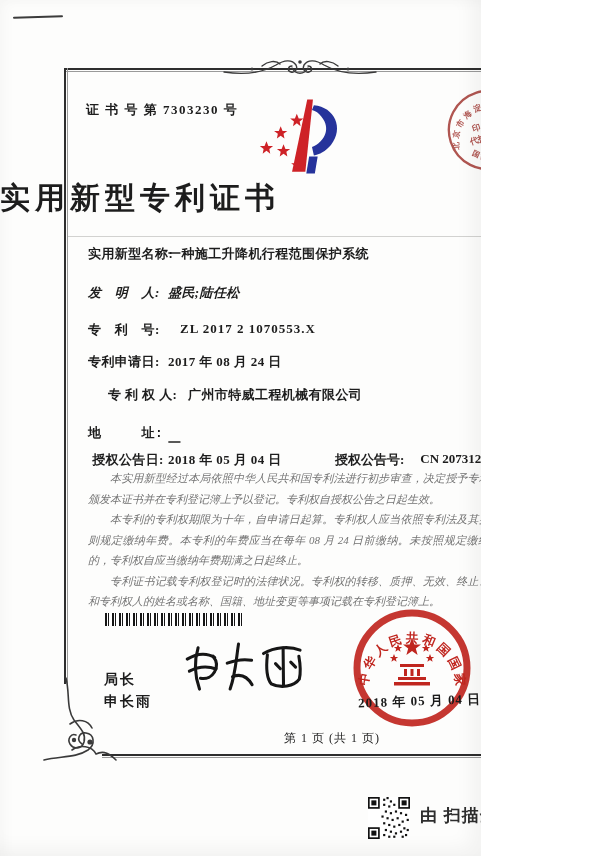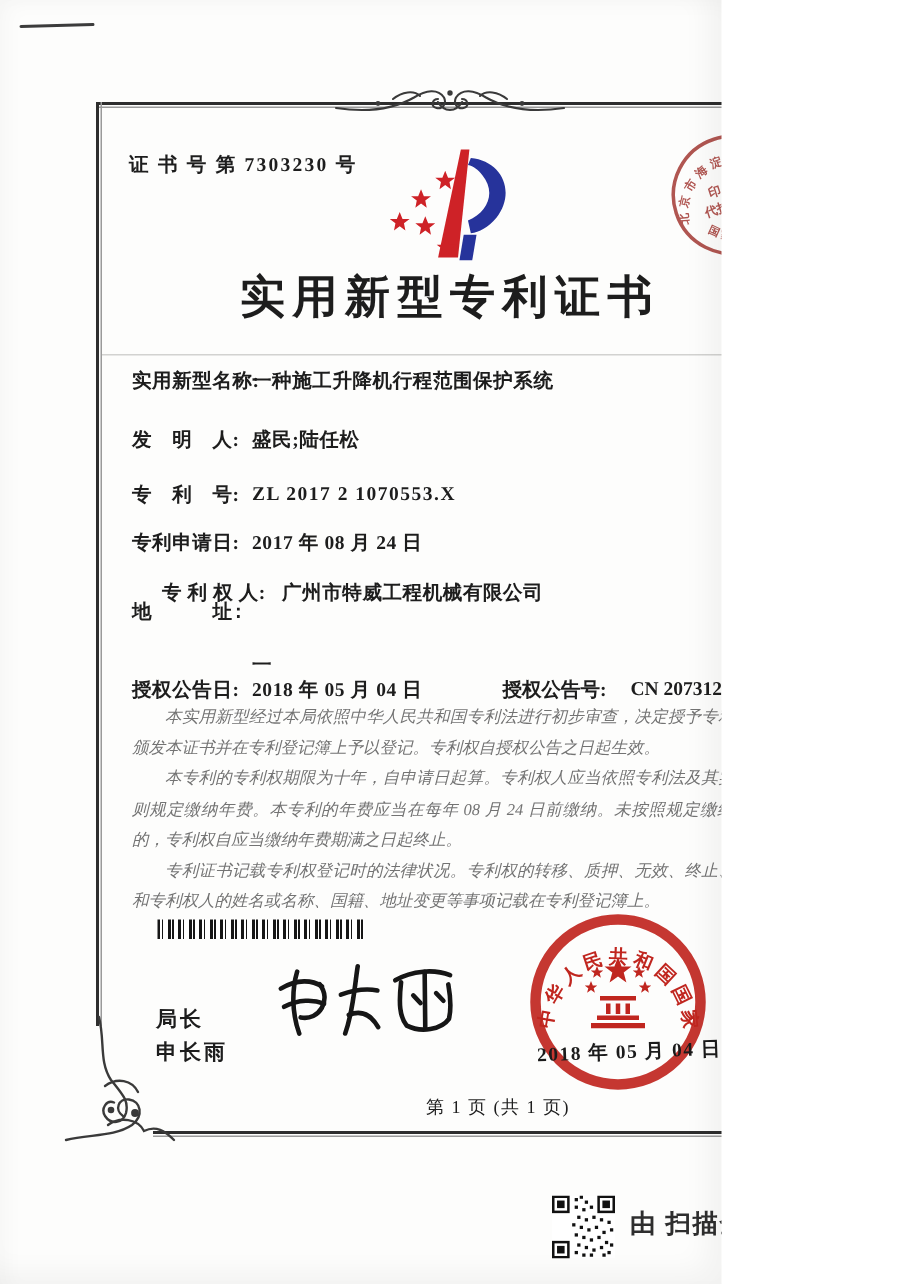--- a/index.html
+++ b/index.html
@@ -22,21 +22,21 @@
            border-top:2px solid #2e2e2e;border-bottom:1px solid #9a9a9a;}
   .frame-left{left:64px;top:68px;height:616px;}
   .frame-right{left:533px;top:68px;height:616px;}
   .frame-top{left:64px;top:68px;width:473px;}
   .frame-bottom{left:102px;top:754px;width:398px;}
   .orn{position:absolute;}
   .cert-no{position:absolute;left:86px;top:101px;font-size:13px;letter-spacing:1.5px;
            font-weight:600;white-space:nowrap;}
   .logo{position:absolute;left:255px;top:92px;}
   .tax-stamp{position:absolute;left:445px;top:87px;transform:rotate(-18deg);opacity:.9;}
-  .title{position:absolute;left:0;top:178px;width:600px;margin:0;text-align:center;
+  .title{position:absolute;left:0;top:178px;width:600px;margin:0;
          font-size:30px;font-weight:700;letter-spacing:5px;}
   .title-rule{position:absolute;left:68px;top:236px;width:465px;height:1px;background:#d2d2d0;}
   .field-row{position:absolute;left:88px;display:flex;font-size:13px;font-weight:600;
              white-space:nowrap;letter-spacing:.4px;}
   .field-row .lbl{display:inline-block;width:80px;flex:0 0 80px;}
   .pair2{position:absolute;left:335px;display:flex;font-size:13px;font-weight:600;white-space:nowrap;}
   .pair2 .lbl{display:inline-block;margin-right:16px;}
   .addr-line2{position:absolute;left:168px;top:434px;font-size:13px;font-weight:600;}
   .legal{position:absolute;left:88px;top:468px;width:424px;font-size:11px;line-height:20.5px;
          font-style:italic;color:#737373;}
@@ -134,41 +134,41 @@
     <text x="44" y="53" text-anchor="middle" font-size="8.5" font-weight="bold" fill="#a8443f">代扣专用章</text>
   </svg>
 
   <h1 class="title">实用新型专利证书</h1>
   <div class="title-rule"></div>
 
   <div class="field-row" style="top:245px;">
     <span class="lbl">实用新型名称:</span>
     <span class="val">一种施工升降机行程范围保护系统</span>
   </div>
-  <div class="field-row" style="top:284px;">
+  <div class="field-row" style="top:284px;font-style:italic;">
     <span class="lbl">发　明　人:</span>
     <span class="val">盛民;陆任松</span>
   </div>
-  <div class="field-row" style="top:321px;">
+  <div class="field-row" style="top:321px;gap:12px;">
     <span class="lbl">专　利　号:</span>
     <span class="val" style="letter-spacing:1px;text-align:right;">ZL 2017 2 1070553.X</span>
   </div>
   <div class="field-row" style="top:353px;justify-content:center;">
     <span class="lbl">专利申请日:</span>
     <span class="val">2017 年 08 月 24 日</span>
   </div>
   <div class="field-row" style="top:386px;margin-left:20px;">
     <span class="lbl">专 利 权 人:</span>
     <span class="val">广州市特威工程机械有限公司</span>
   </div>
-  <div class="field-row" style="top:399px;font-family:Liberation Mono, monospace;">
+  <div class="field-row" style="top:424px;font-family:Liberation Mono, monospace;">
     <span class="lbl">地　　　址:</span>
   </div>
   <div class="addr-line2">一</div>
-  <div class="field-row" style="top:451px;">
+  <div class="field-row" style="top:451px;text-align:center;">
     <span class="lbl">授权公告日:</span>
     <span class="val">2018 年 05 月 04 日</span>
   </div>
   <div class="pair2" style="top:451px;">
     <span class="lbl">授权公告号:</span>
     <span class="val">CN 207312855 U</span>
   </div>
 
   <div class="legal">
     <p>本实用新型经过本局依照中华人民共和国专利法进行初步审查，决定授予专利权，颁发本证书并在专利登记簿上予以登记。专利权自授权公告之日起生效。</p>

